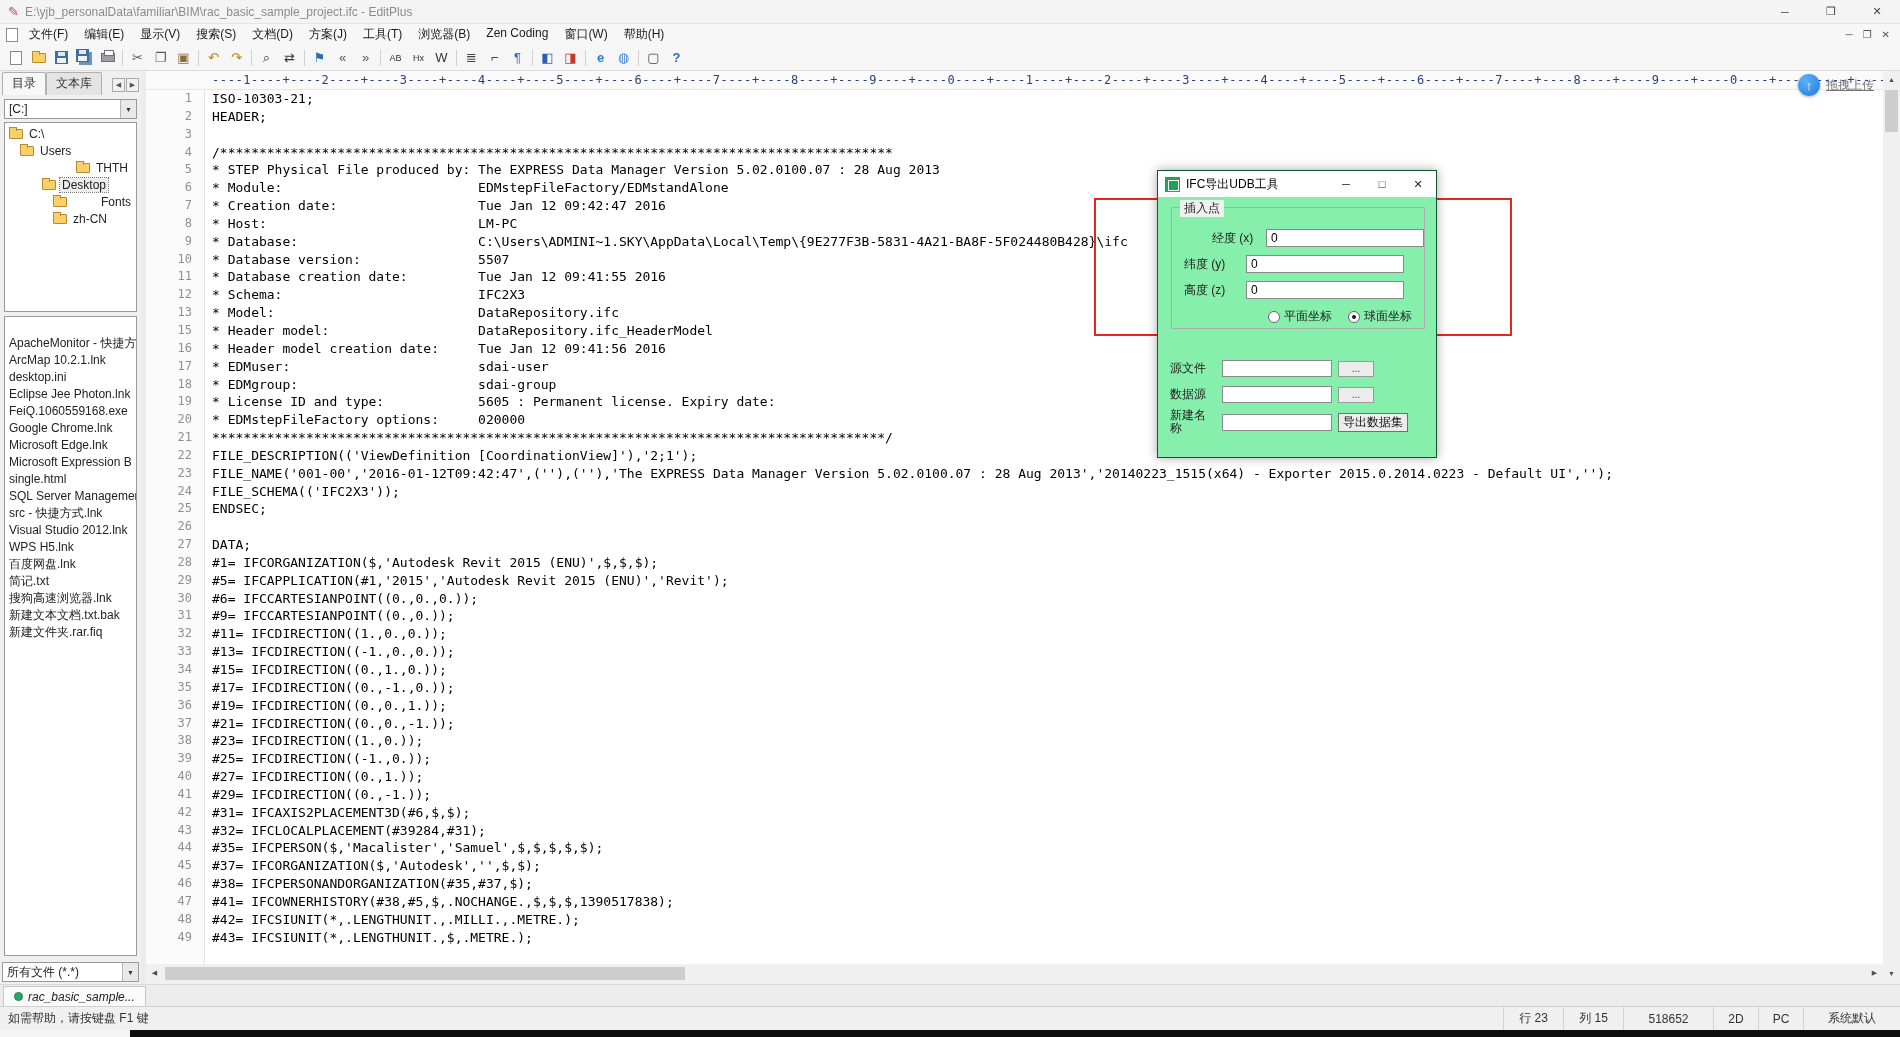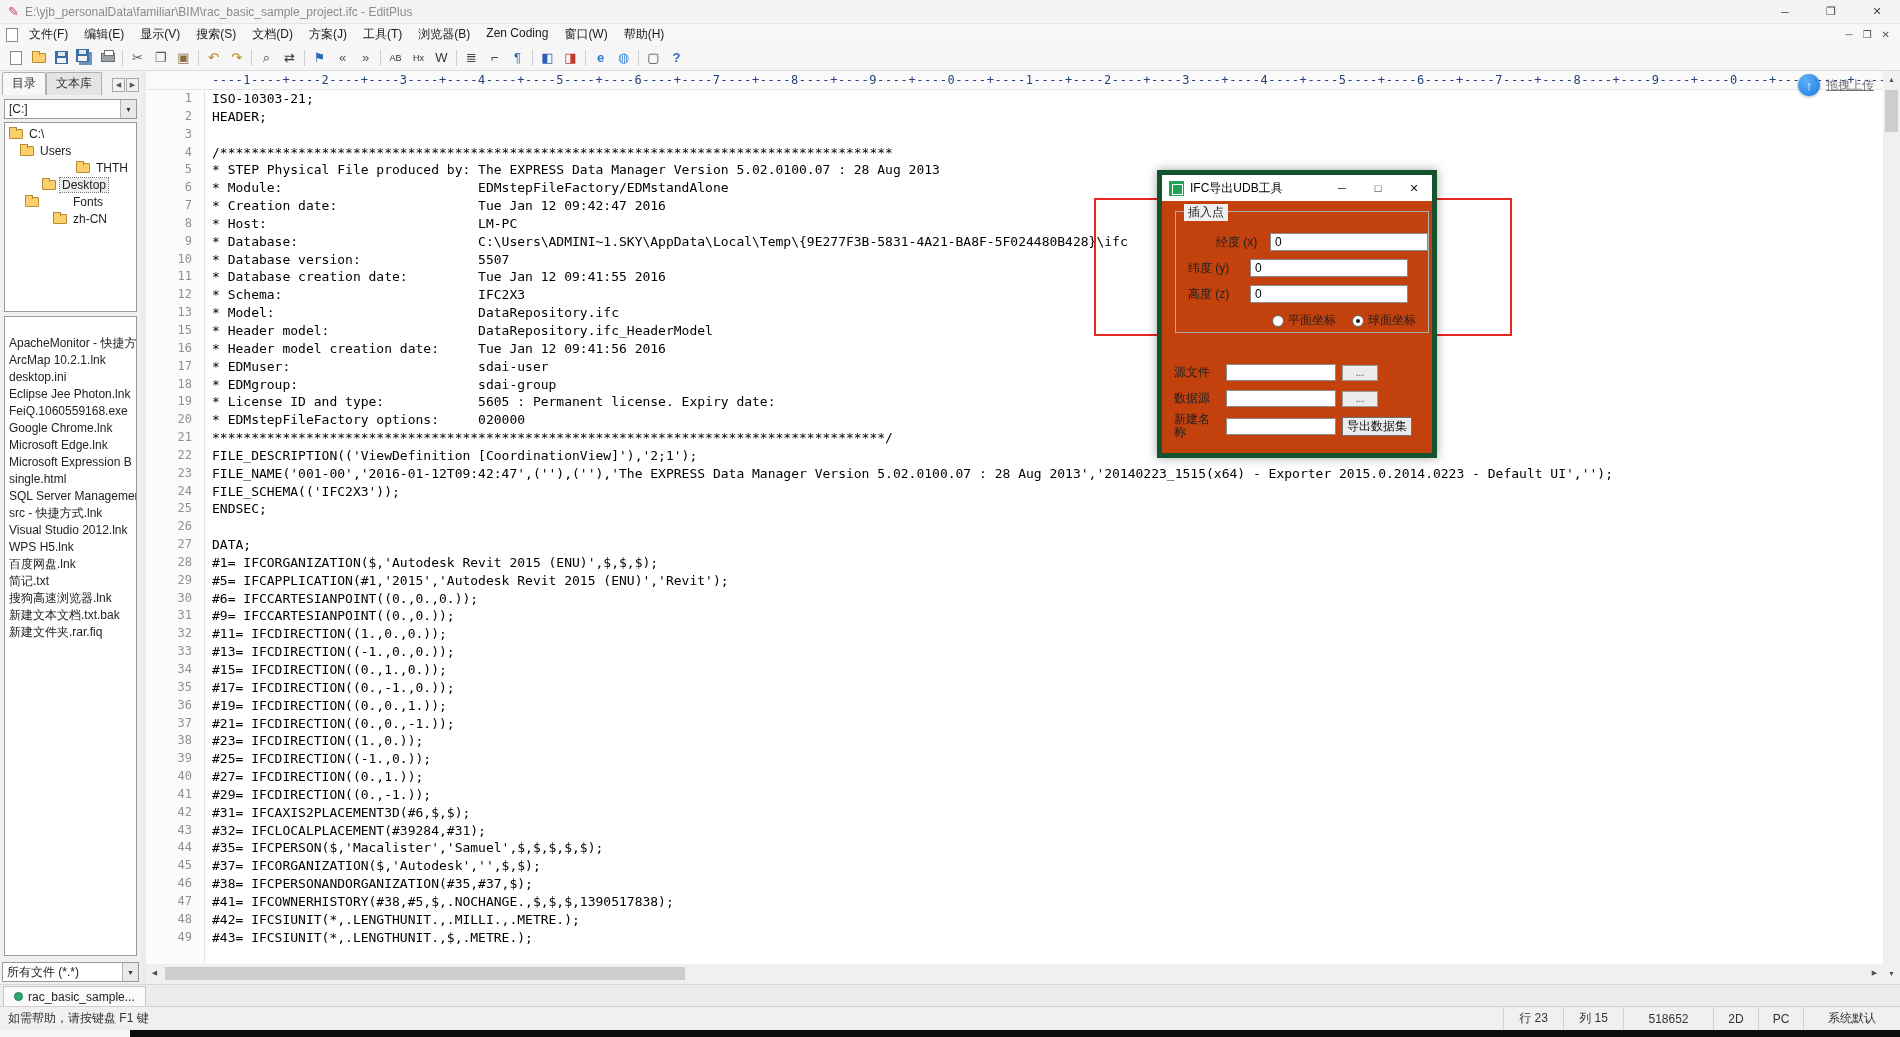--- a/index.html
+++ b/index.html
@@ -66,39 +66,39 @@
   
   #vscroll { left:1883px; top:71px; width:17px; height:911px; background:#f0f0f0; display:flex; flex-direction:column; align-items:center; }
   .scroll-arrow { width:17px; height:17px; display:flex; align-items:center; justify-content:center; font-size:7px; color:#505050; flex:0 0 auto; }
   #vthumb { width:13px; height:42px; background:#cdcdcd; margin-top:2px; }
   .v-fill { flex:1; }
   #hscroll { position:absolute; left:0; top:893px; width:1737px; height:18px; background:#f0f0f0; display:flex; align-items:center; }
   #hthumb { width:520px; height:13px; background:#cdcdcd; margin-left:2px; }
   .h-fill { flex:1; }
 
   
-  #tabbar { left:0; top:984px; width:1900px; height:22px; background:#ececec; border-top:1px solid #d8d8d8; display:flex; align-items:stretch; padding:1px 0 0 3px; }
+  #tabbar { left:0; top:984px; width:1900px; height:22px; background:#ececec; border-top:1px solid #d8d8d8; display:flex; align-items:stretch; padding:1px 0 0 3px;font-style:italic; }
   .doc-tab { display:flex; align-items:center; gap:5px; padding:0 10px; background:#fafafa; border:1px solid #c6c6c6; border-bottom:none; font-size:12px; color:#222; }
   .doc-dot { width:9px; height:9px; border-radius:50%; background:#2aa76a; border:1px solid #1d8150; }
 
   
   #statusbar { left:0; top:1006px; width:1900px; height:24px; background:#f0f0f0; border-top:1px solid #d0d0d0; display:flex; align-items:stretch; font-size:12px; color:#333; }
   .sb-main { flex:1; display:flex; align-items:center; padding-left:8px; }
   .sb-cell { display:flex; align-items:center; justify-content:center; border-left:1px solid #d2d2d2; }
   .sb-line{width:60px;} .sb-col{width:60px;} .sb-size{width:90px;} .sb-mode{width:45px;} .sb-pc{width:45px;} .sb-enc{width:97px;}
 
   
   #taskstrip { left:0; top:1030px; width:1900px; height:7px; background:#0d0d0d; }
   #taskstrip-white { left:0; top:1030px; width:130px; height:7px; background:#f5f5f5; }
 
   
   #red-rect { left:1094px; top:198px; width:418px; height:138px; border:2px solid #e8251f; z-index:5; }
 
   
-  #dialog { left:1157px; top:170px; width:280px; height:288px; background:#c2410c; border:5px solid #14532d; box-shadow:0 0 10px rgba(0,0,0,.35); z-index:10; }
+  #dialog { left:1157px; top:170px; width:280px; height:288px; background:#86efac; border:1px solid #14532d; box-shadow:0 0 10px rgba(0,0,0,.35); z-index:10; }
   .dlg-title { height:26px; background:#fff; display:flex; align-items:center; gap:6px; padding-left:7px; font-size:12px; color:#000; }
   .dlg-icon { width:15px; height:15px; background:#21a356; position:relative; flex:0 0 auto; }
   .dlg-icon::before { content:""; position:absolute; left:3px; top:3px; width:9px; height:9px; border:1.5px solid #fff; }
   .dlg-controls { margin-left:auto; display:flex; height:100%; }
   .dlg-btn { width:36px; height:100%; display:flex; align-items:center; justify-content:center; font-size:11px; color:#222; }
   .groupbox { position:absolute; left:13px; top:36px; width:254px; height:122px; border:1px solid #adadad; }
   .group-label { position:absolute; left:8px; top:-8px; background:#f0f0f0; padding:0 4px; font-size:12px; }
   .coord-row { display:flex; align-items:center; height:20px; margin:6px 0 4px 12px; }
   .coord-row:first-of-type { margin-top:20px;margin-left:40px; }
   .coord-label { width:62px; font-size:12px; }
@@ -277,21 +277,21 @@
       <div class="tree-item" style="padding-left: 26px; margin-left: 45px;">
         <span class="folder"></span>
         <span class="label">THTH</span>
       </div>
 
       <div class="tree-item" style="padding-left: 37px;">
         <span class="folder"></span>
         <span class="label selected">Desktop</span>
       </div>
 
-      <div class="tree-item" style="padding-left: 20px; gap: 32px;">
+      <div class="tree-item" style="padding-left: 48px; gap: 32px;">
         <span class="folder"></span>
         <span class="label">Fonts</span>
       </div>
 
       <div class="tree-item" style="padding-left: 48px;">
         <span class="folder"></span>
         <span class="label">zh-CN</span>
       </div>
     </div>
   <div id="file-panel">

